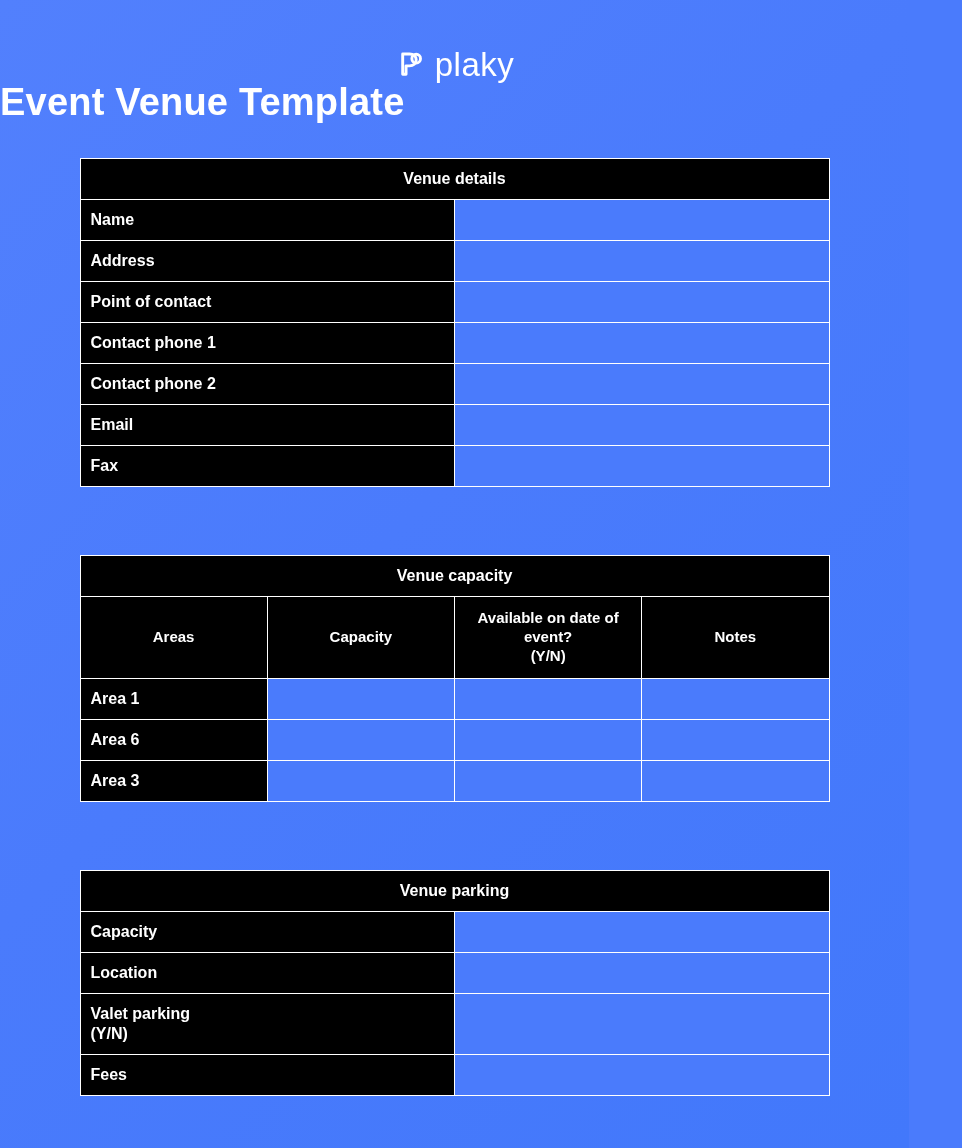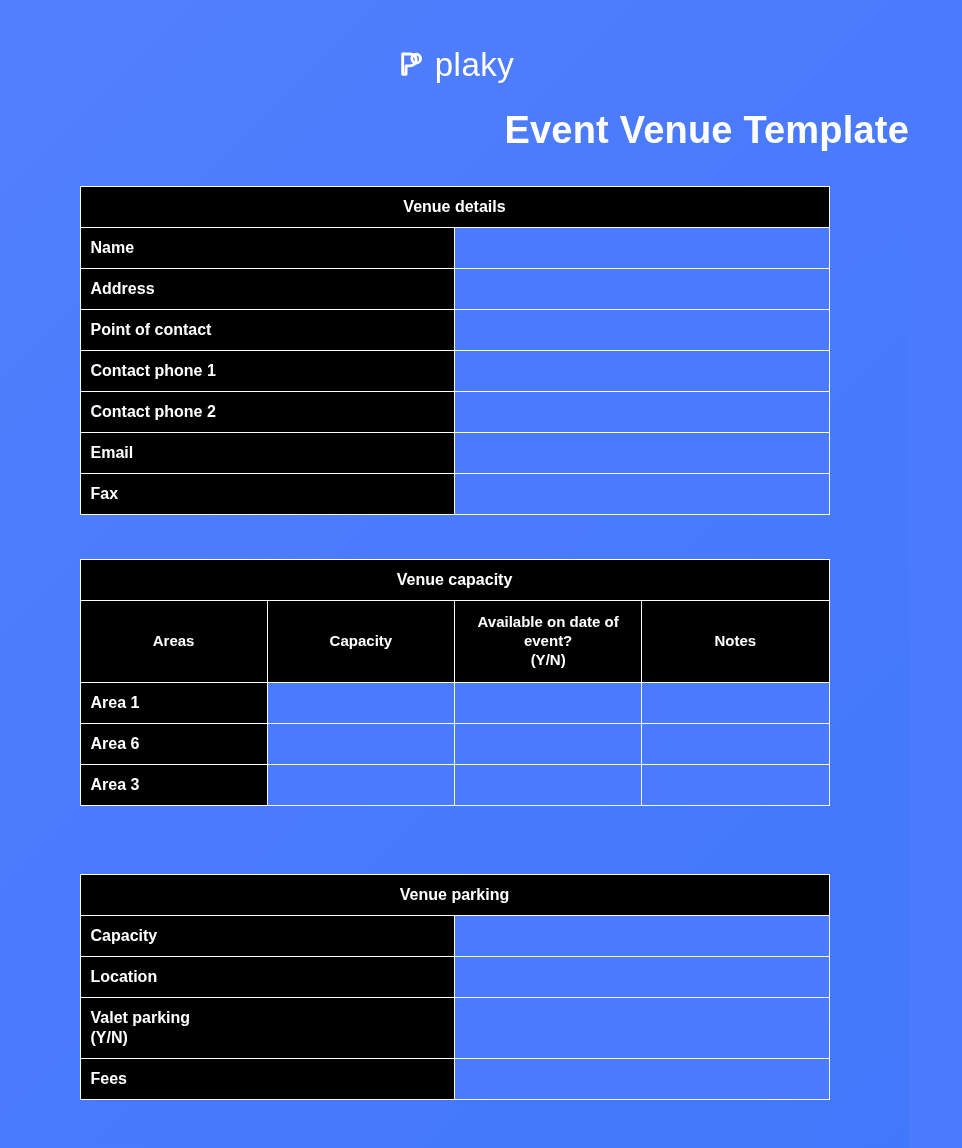--- a/index.html
+++ b/index.html
@@ -38,42 +38,41 @@
   .brand-name {
     color: #ffffff;
     font-size: 33px;
     letter-spacing: 0.5px;
     font-weight: 400;
     line-height: 1;
   }
 
   
   .page-title {
-    text-align: right;
+    text-align: left;
     color: #ffffff;
     font-size: 38px;
     font-weight: 700;
-    margin-top: 28px;
     letter-spacing: 0.2px;
   }
 
   
   .table-wrap {
     width: 750px;
     margin: 0 auto;
   }
   table {
     width: 750px;
     border-collapse: collapse;
     table-layout: fixed;
     margin: 0 auto;
     border-radius: 30px;
   }
   .tbl-venue-details { margin-top: 34px; }
-  .tbl-venue-capacity { margin-top: 44px; text-decoration: underline; }
+  .tbl-venue-capacity { margin-top: 68px; text-decoration: underline; }
   .tbl-venue-parking  { margin-top: 68px; }
 
   th, td {
     border: 1px solid #ffffff;
     padding: 0;
   }
   .section-head {
     background: #000000;
     color: #ffffff;
     font-size: 16px;

